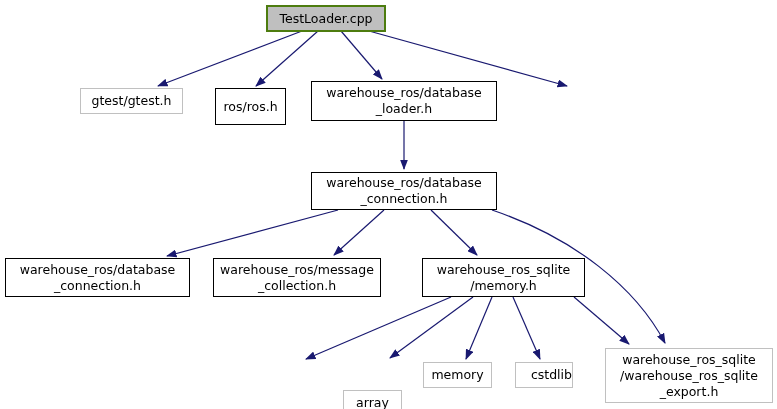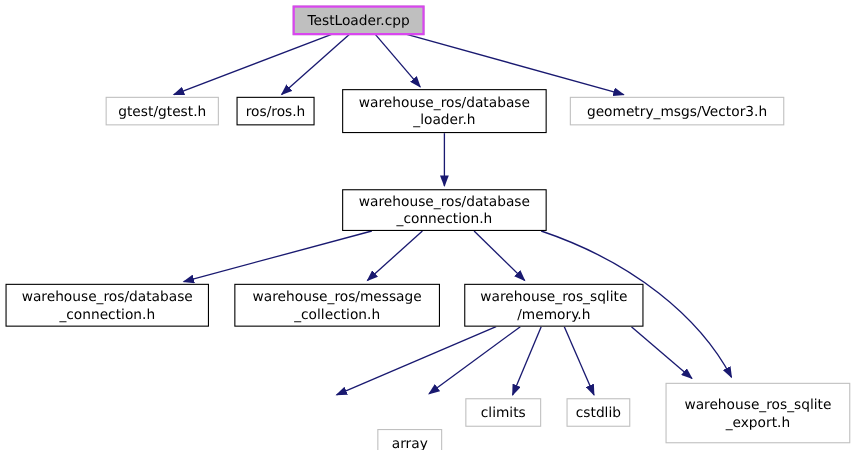--- a/index.html
+++ b/index.html
@@ -15,35 +15,35 @@
     position:absolute;
     display:flex;flex-direction:column;justify-content:center;align-items:center;
     box-sizing:border-box;
     background:#ffffff;
     border:1px solid #c0c0c0;
     color:#000000;
     font-size:12.5px;line-height:16px;
     text-align:center;white-space:nowrap;
   }
   .node.internal{border:1.5px solid #000000;}
-  .node.current{background:#bfbfbf;border:2px solid #d946ef;}
+  .node.current{background:#bfbfbf;border:2px solid #4d7c0f;}
   
   .n-testloader{left:266px;top:5px;width:120px;height:27px;}
-  .n-gtest{left:80px;top:88px;width:103px;height:26px;margin-left:16px;}
-  .n-ros{left:215px;top:88px;width:71px;height:26px;}
+  .n-gtest{left:80px;top:88px;width:103px;height:26px;}
+  .n-ros{left:215px;top:88px;width:71px;height:37px;}
   .n-loader{left:311px;top:81px;width:186px;height:40px;}
   .n-vector3{left:518px;top:88px;width:195px;height:26px;}
   .n-conn3{left:311px;top:172px;width:186px;height:38px;}
   .n-conn4{left:5px;top:258px;width:185px;height:39px;}
-  .n-msg{left:213px;top:258px;width:187px;height:39px;}
+  .n-msg{left:213px;top:258px;width:168px;height:39px;}
   .n-utils{left:422px;top:258px;width:163px;height:39px;}
   .n-memory{left:242px;top:362px;width:79px;height:26px;}
   .n-array{left:343px;top:362px;width:59px;height:26px;margin-top:28px;}
   .n-climits{left:423px;top:362px;width:69px;height:26px;}
-  .n-cstdlib{left:515px;top:362px;width:58px;height:26px;}
+  .n-cstdlib{left:515px;top:362px;width:58px;height:26px;align-items:flex-end;}
   .n-export{left:605px;top:348px;width:168px;height:55px;}
   .edge{stroke:#191970;stroke-width:1.2;fill:none;}
 </style>
 </head>
 <body>
 
 <div id="stage">
 
   <svg id="edges" viewBox="0 0 777 409" xmlns="http://www.w3.org/2000/svg">
     <defs>
@@ -77,23 +77,20 @@
 
   <div class="node internal n-ros">
     <span>ros/ros.h</span>
   </div>
 
   <div class="node internal n-loader">
     <span>warehouse_ros/database</span>
     <span>_loader.h</span>
   </div>
 
-  <div class="node n-vector3">
-    <span>geometry_msgs/Vector3.h</span>
-  </div>
 
   <div class="node internal n-conn3">
     <span>warehouse_ros/database</span>
     <span>_connection.h</span>
   </div>
 
   <div class="node internal n-conn4">
     <span>warehouse_ros/database</span>
     <span>_connection.h</span>
   </div>
@@ -107,25 +104,26 @@
     <span>warehouse_ros_sqlite</span>
     <span>/memory.h</span>
   </div>
 
 
   <div class="node n-array">
     <span>array</span>
   </div>
 
   <div class="node n-climits">
-    <span>climits</span>
+    <span>memory</span>
   </div>
 
   <div class="node n-cstdlib">
     <span>cstdlib</span>
   </div>
 
   <div class="node n-export">
     <span>warehouse_ros_sqlite</span>
+    <span>/warehouse_ros_sqlite</span>
     <span>_export.h</span>
   </div>
 
 </div>
 
 </body></html>

